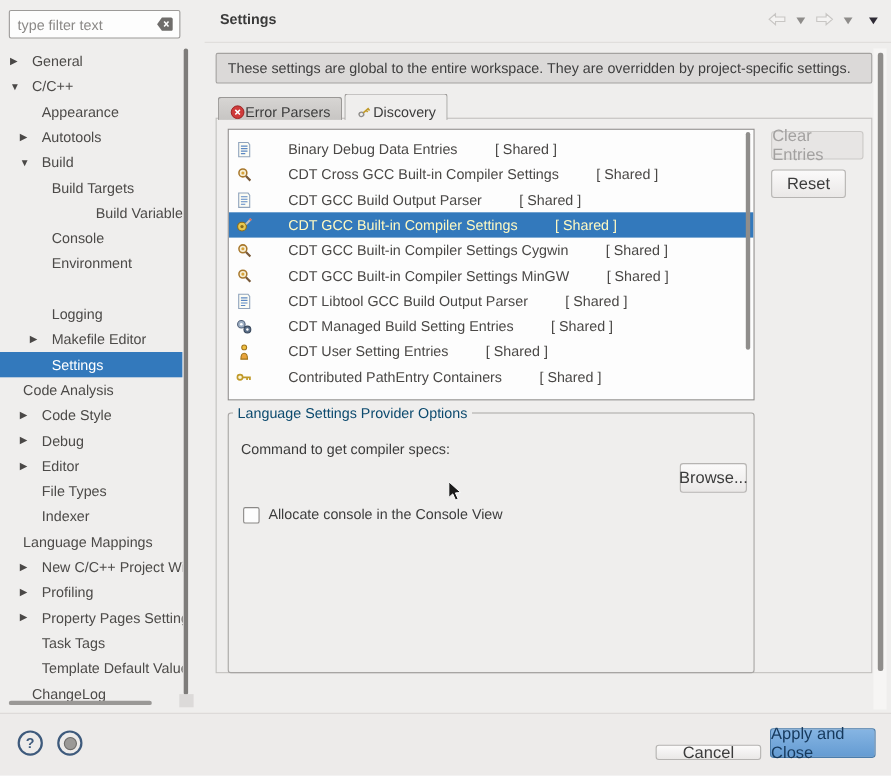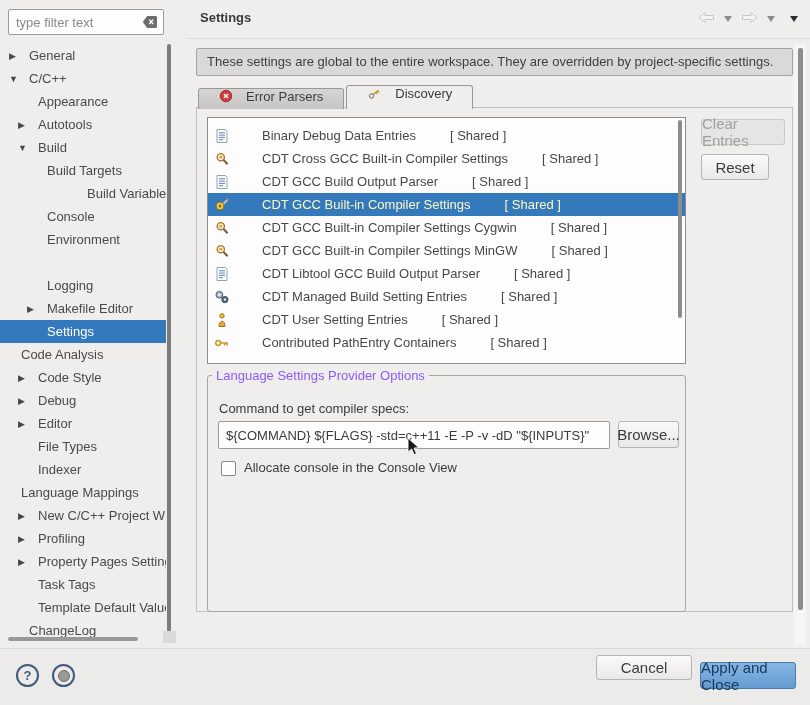--- a/index.html
+++ b/index.html
@@ -26,21 +26,21 @@
   .tri{width:0;height:0;border-left:4px solid transparent;border-right:4px solid transparent;border-top:6px solid #8e8c8a;}
   .tri.dark{border-top-color:#2e2a35;margin-left:6px;}
   .header-sep{position:absolute;left:186px;top:38px;width:624px;height:1px;background:#dedcda;}
   
   .info-bar{position:absolute;left:196px;top:48px;width:597px;height:28px;box-sizing:border-box;
        background:#dbd9d8;border:1px solid #a4a2a0;border-radius:2px;line-height:26px;padding-left:10px;color:#3e3e3e;}
   
   .tab-frame{position:absolute;left:196px;top:107px;width:597px;height:505px;box-sizing:border-box;
        border:1px solid #c2c0be;}
   .tabs{position:absolute;left:198px;top:85px;display:flex;z-index:2;}
-  .tab{box-sizing:border-box;display:flex;align-items:flex-start;gap:13px;padding:0 20px;
+  .tab{box-sizing:border-box;display:flex;align-items:flex-end;gap:0;padding:0 10px;
        border:1px solid #9a9896;border-bottom:none;border-radius:3px 3px 0 0;cursor:default;}
   .tab.inactive{height:21px;margin-top:3px;background:linear-gradient(#d7d5d3,#c7c5c3);}
   .tab.active{height:24px;background:#efeeed;margin-left:2px;}
   .tab svg{flex:none;}
   
   .provider-list{position:absolute;left:207px;top:117px;width:479px;height:247px;box-sizing:border-box;
        background:#fdfdfd;border:1px solid #8f8d8b;padding-top:6px;overflow:hidden;}
   .p-row{height:23px;display:flex;align-items:center;padding-left:6px;color:#4a4846;cursor:default;gap:25px;}
   .p-row.selected{background:var(--sel,#3379bc);color:#fef9c3;}
   .p-icon{width:16px;height:16px;margin-right:7px;flex:none;}
@@ -49,40 +49,40 @@
   
   .btn{box-sizing:border-box;border:1px solid #b6b4b2;border-radius:3px;
        background:linear-gradient(#fbfafa,#eae8e7);color:#3c3c3c;font-family:inherit;font-size:15px;
        display:flex;align-items:center;justify-content:center;cursor:pointer;}
   .btn.disabled{background:#e7e5e4;color:#a3a1a0;border-color:#cbc9c7;cursor:default;}
   .btn-clear{position:absolute;left:701px;top:119px;width:84px;height:26px;}
   .btn-reset{position:absolute;left:701px;top:154px;width:68px;height:26px;}
   
   .opts{position:absolute;left:207px;top:368px;width:479px;height:244px;box-sizing:border-box;margin:0;
        border:1px solid #a7a5a3;border-radius:3px;padding:0;}
-  .opts legend{margin-left:4px;padding:0 4px;font-size:13px;color:#8b5cf6;}
+  .opts legend{margin-left:4px;padding:0 4px;font-size:13px;color:#0c4a6e;}
   .cmd-label{position:absolute;left:11px;top:18px;}
   .cmd-input{position:absolute;left:10px;top:38px;width:392px;height:28px;box-sizing:border-box;
        border:1px solid #9c9a98;border-radius:2px;background:#fdfdfd;padding:0 7px;
        font-family:inherit;font-size:13px;color:#3c3c3c;outline:none;}
   .btn-browse{position:absolute;left:410px;top:38px;width:61px;height:27px;}
   .chk{position:absolute;left:13px;top:78px;width:15px;height:15px;box-sizing:border-box;
        background:#fdfdfd;border:1px solid #8a8886;border-radius:2px;cursor:pointer;}
   .chk-label{position:absolute;left:36px;top:77px;}
   
   .main-vtrack{position:absolute;left:794px;top:44px;width:12px;height:601px;background:#f6f5f4;}
   .main-vthumb{position:absolute;left:798px;top:48px;width:5px;height:562px;background:#8f8d8b;border-radius:2px;}
   
   .footer{position:absolute;left:0;top:648px;width:810px;height:57px;background:#edebea;border-top:1px solid #dbd9d8;}
   .circle-btn{position:absolute;top:15px;width:23px;height:23px;box-sizing:border-box;border:2px solid #3e5a7c;
        border-radius:50%;display:flex;align-items:center;justify-content:center;cursor:pointer;background:transparent;}
   .help-btn{left:16px;color:#3e5a7c;font-weight:bold;font-size:13px;}
   .rec-btn{left:52px;}
   .rec-dot{width:10px;height:10px;border-radius:50%;background:#9b9997;border:1px solid#6e6c6a;}
-  .btn-cancel{position:absolute;left:596px;top:6px;width:96px;height:25px;}
+  .btn-cancel{position:absolute;left:596px;top:28px;width:96px;height:14px;}
   .btn-apply{position:absolute;left:700px;top:13px;width:96px;height:27px;
        background:linear-gradient(#86b5e3,#649bd2);border:1px solid #4a7cab;color:#16395c;}
   
   .cursor{position:absolute;left:407px;top:437px;z-index:9;}
 </style>
 </head>
 <body>
 
 <div class="app">
 
@@ -329,21 +329,20 @@
       </div>
     </div>
   <div class="list-vscroll"></div>
 
   <div class="btn btn-clear disabled">Clear Entries</div>
   <div class="btn btn-reset">Reset</div>
 
   <fieldset class="opts">
     <legend>Language Settings Provider Options</legend>
     <div class="cmd-label">Command to get compiler specs:</div>
-    <input class="cmd-input" type="text" value="${COMMAND} ${FLAGS} -std=c++11 -E -P -v -dD &quot;${INPUTS}&quot;" style="">
     <div class="btn btn-browse">Browse...</div>
     <span class="chk"></span>
     <span class="chk-label">Allocate console in the Console View</span>
   </fieldset>
 
   <div class="main-vtrack"></div>
   <div class="main-vthumb"></div>
 
   <div class="footer">
     <div class="circle-btn help-btn">

